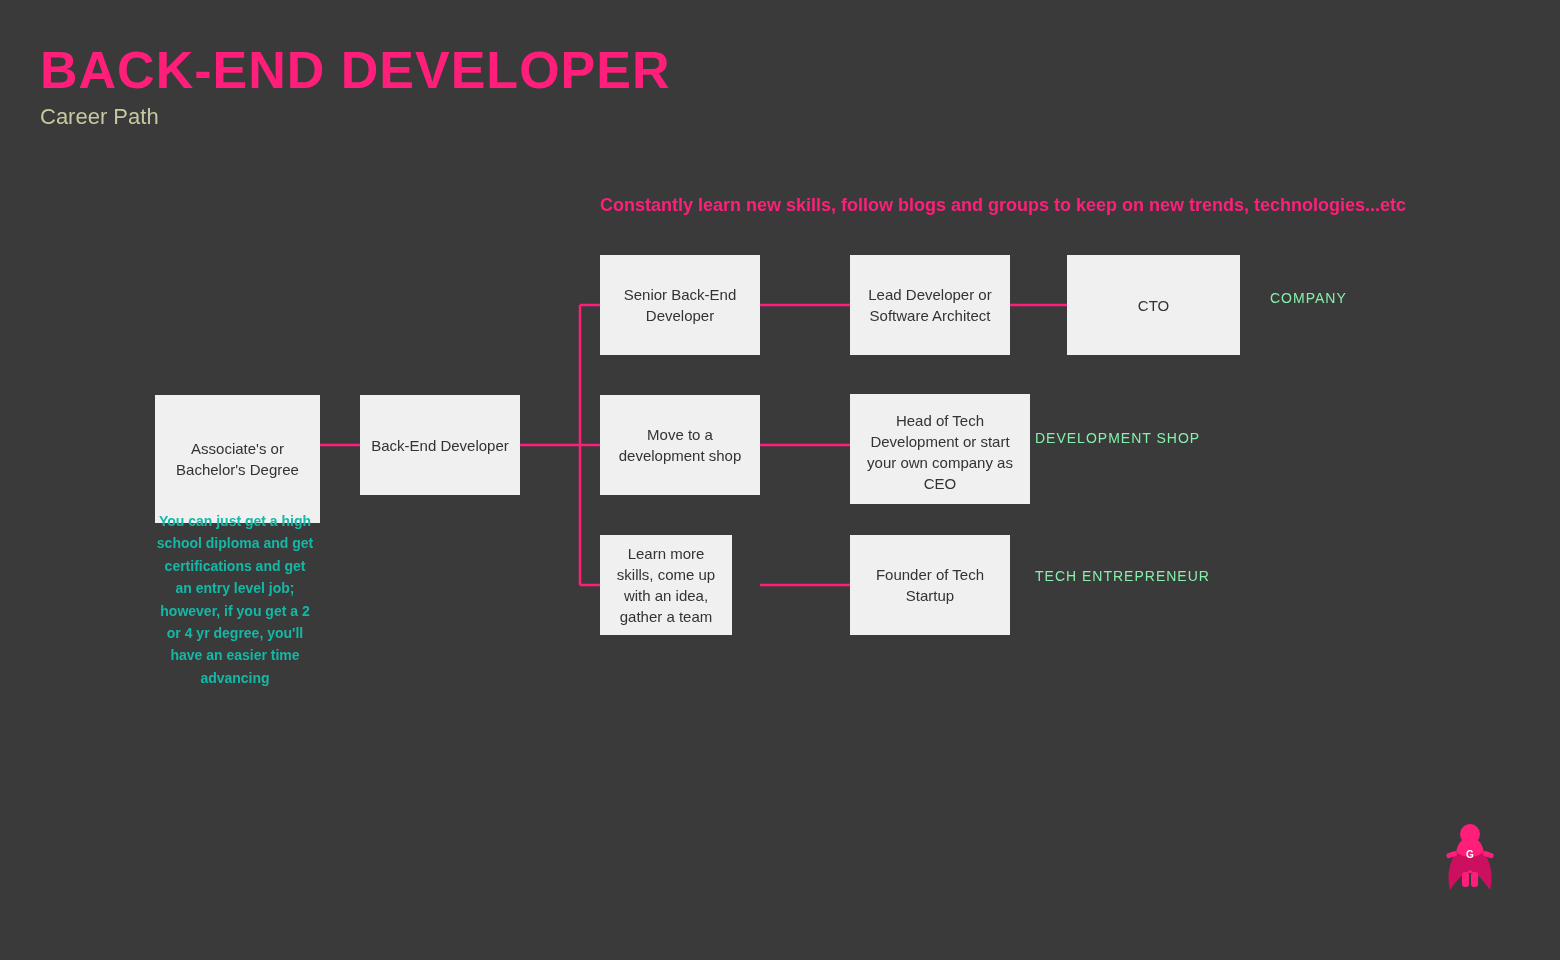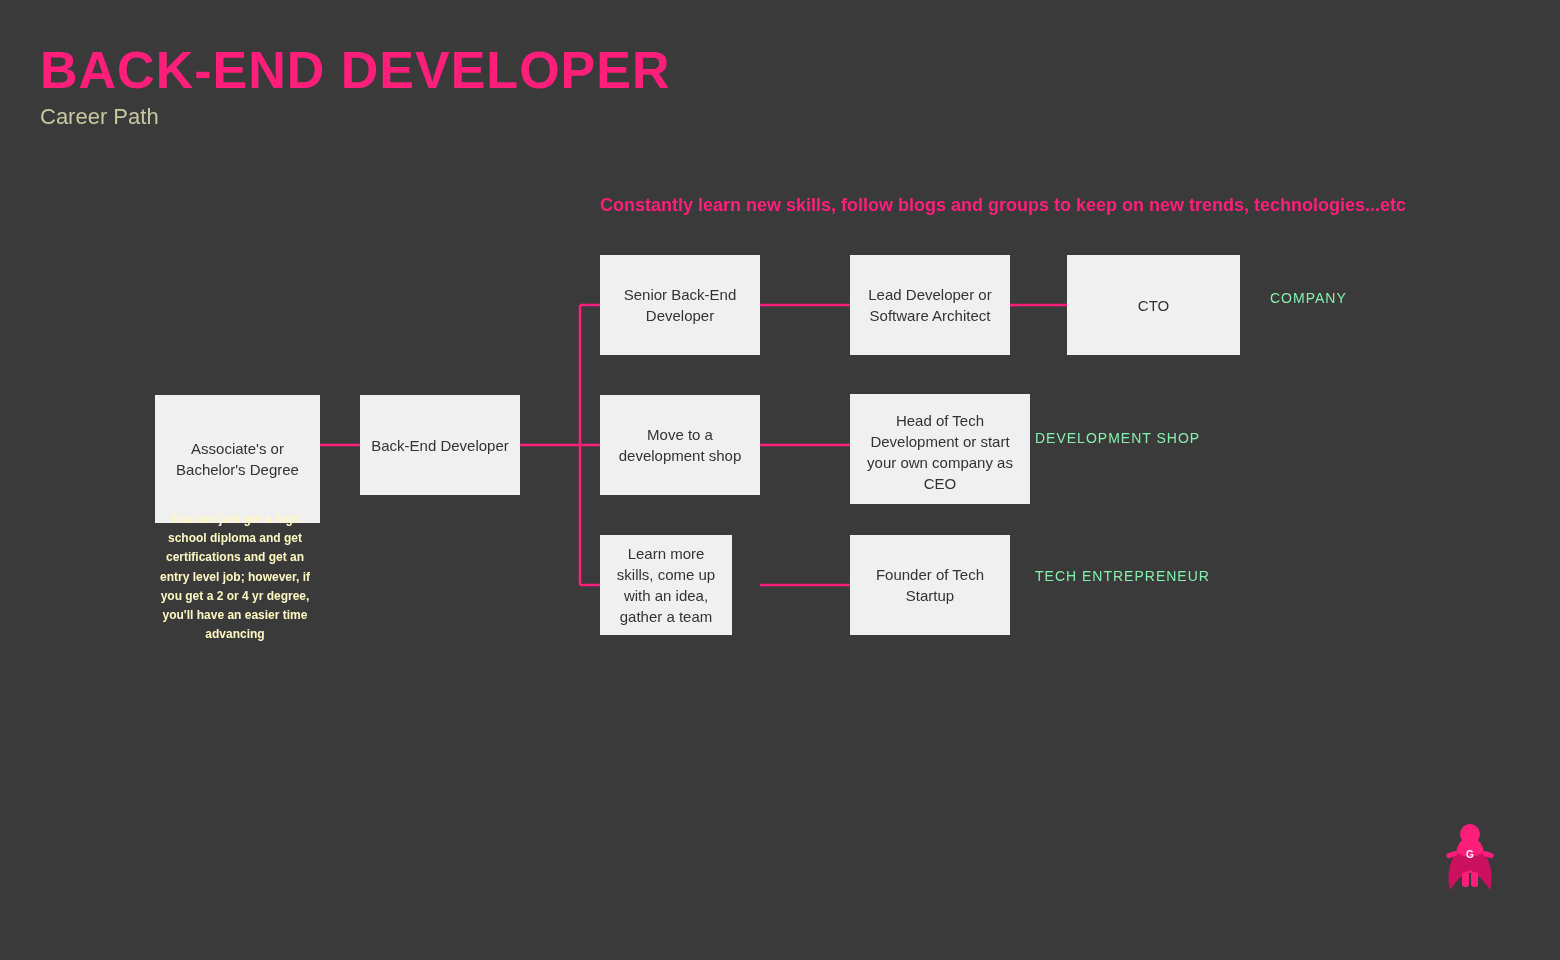--- a/index.html
+++ b/index.html
@@ -64,22 +64,22 @@
       position: absolute;
       font-weight: 400;
       font-size: 14px;
       color: #86efac;
       text-transform: uppercase;
       letter-spacing: 1px;
     }
     
     .note-text {
       position: absolute;
-      color: #fef9c3;
-      font-size: 12px;
+      color: #14b8a6;
+      font-size: 14px;
       font-weight: 700;
       text-align: center;
       line-height: 1.6;
       width: 160px;
     }
     
     .superhero {
       position: absolute;
       bottom: 60px;
       right: 60px;

